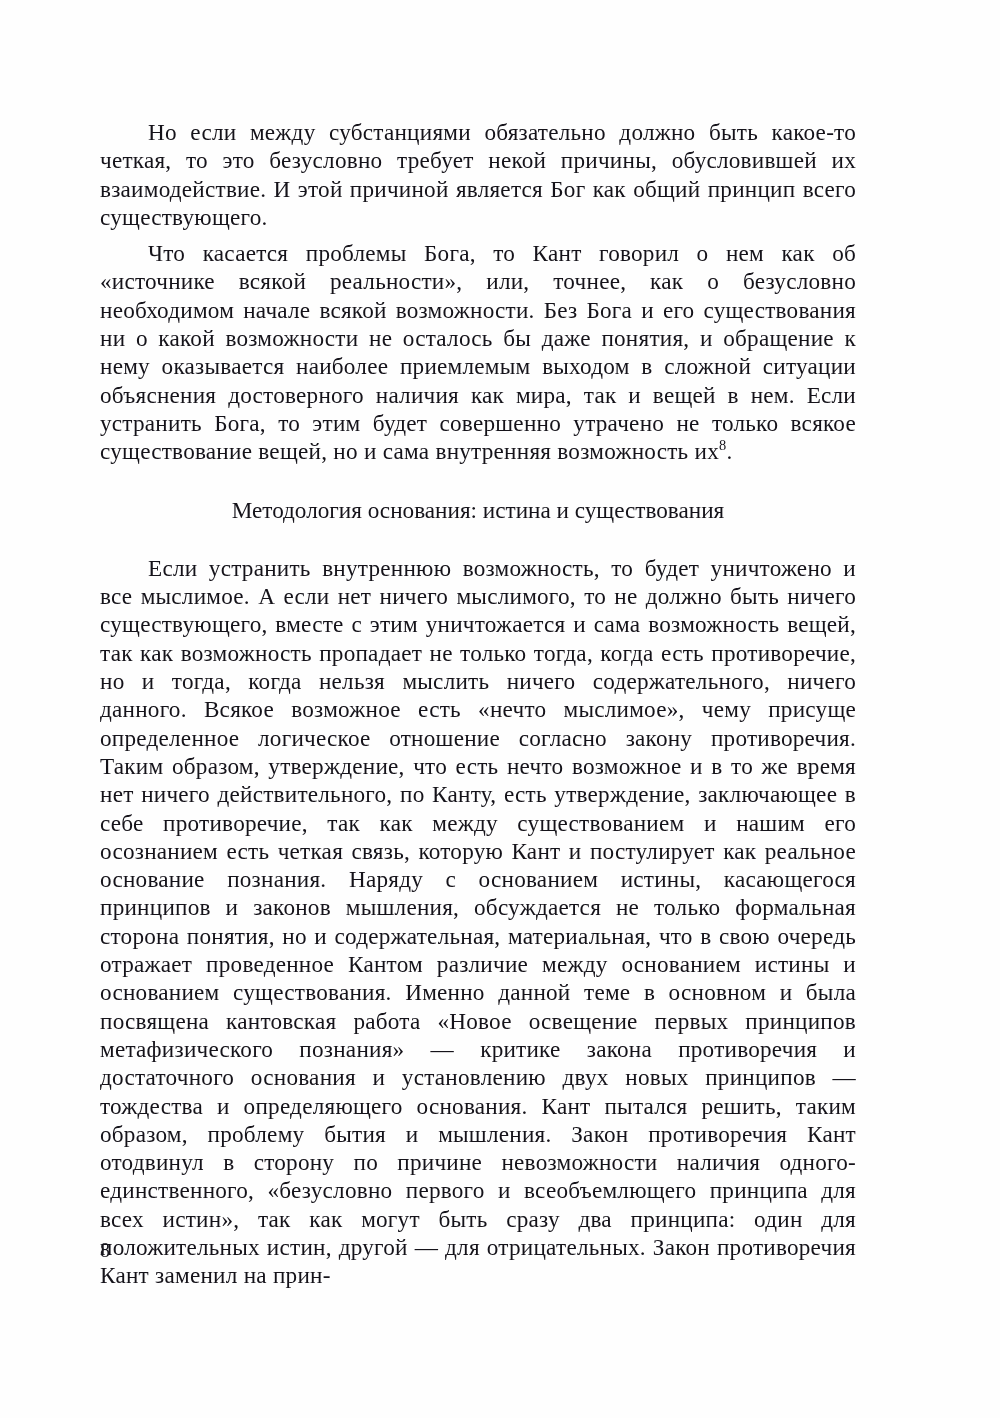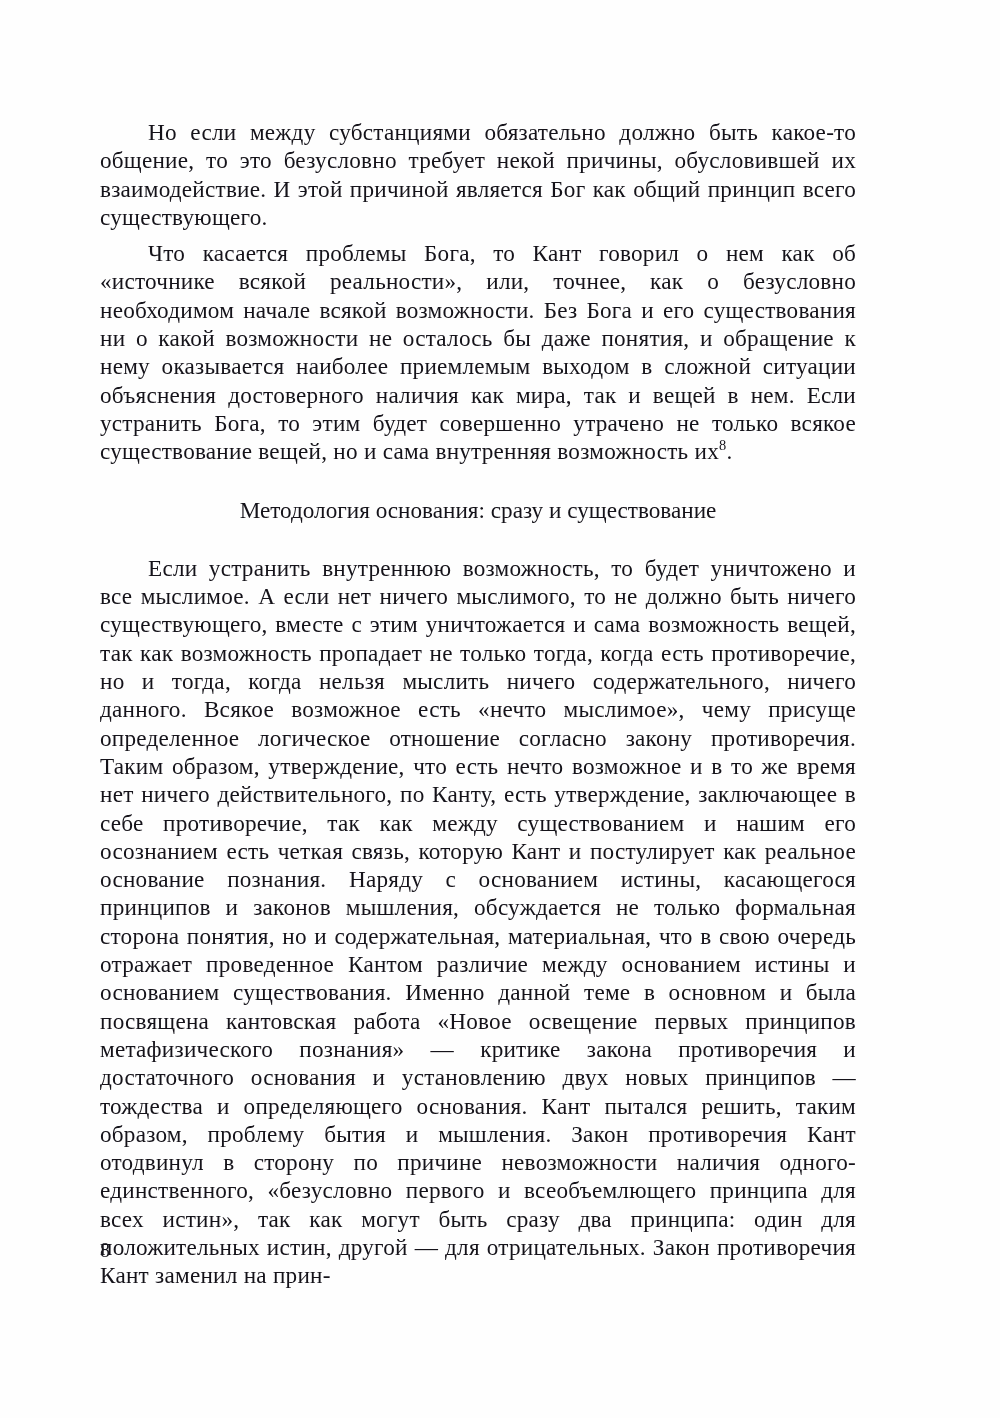--- a/index.html
+++ b/index.html
@@ -82,25 +82,25 @@
     text-rendering: optimizeLegibility;
   }
 </style>
 </head>
 <body>
 
 <div class="page">
 
   <div class="text-column">
 
-    <p class="body-par">Но если между субстанциями обязательно должно быть какое-то общение, то это безусловно требует некой причины, обусловившей их взаимодействие. И этой причиной является Бог как общий принцип всего существующего.</p>
+    <p class="body-par">Но если между субстанциями обязательно должно быть какое-то четкая, то это безусловно требует некой причины, обусловившей их взаимодействие. И этой причиной является Бог как общий принцип всего существующего.</p>
 
     <p class="body-par"><span>Что касается проблемы Бога, то Кант говорил о нем как об «источнике всякой реальности», или, точнее, как о безусловно необходимом начале всякой возможности. Без Бога и его существования ни о какой возможности не осталось бы даже понятия, и обращение к нему оказывается наиболее приемлемым выходом в сложной ситуации объяснения достоверного наличия как мира, так и вещей в нем. Если устранить Бога, то этим будет совершенно утрачено не только всякое существование вещей, но и сама внутренняя возможность их</span><sup class="footnote-ref">8</sup><span>.</span></p>
 
-    <h2 class="section-heading">Методология основания: сразу и существование</h2>
+    <h2 class="section-heading">Методология основания: истина и существования</h2>
 
     <p class="body-par">Если устранить внутреннюю возможность, то будет уничтожено и все мыслимое. А если нет ничего мыслимого, то не должно быть ничего существующего, вместе с этим уничтожается и сама возможность вещей, так как возможность пропадает не только тогда, когда есть противоречие, но и тогда, когда нельзя мыслить ничего содержательного, ничего данного. Всякое возможное есть «нечто мыслимое», чему присуще определенное логическое отношение согласно закону противоречия. Таким образом, утверждение, что есть нечто возможное и в то же время нет ничего действительного, по Канту, есть утверждение, заключающее в себе противоречие, так как между существованием и нашим его осознанием есть четкая связь, которую Кант и постулирует как реальное основание познания. Наряду с основанием истины, касающегося принципов и законов мышления, обсуждается не только формальная сторона понятия, но и содержательная, материальная, что в свою очередь отражает проведенное Кантом различие между основанием истины и основанием существования. Именно данной теме в основном и была посвящена кантовская работа «Новое освещение первых принципов метафизического познания» — критике закона противоречия и достаточного основания и установлению двух новых принципов — тождества и определяющего основания. Кант пытался решить, таким образом, проблему бытия и мышления. Закон противоречия Кант отодвинул в сторону по причине невозможности наличия одного-единственного, «безусловно первого и всеобъемлющего принципа для всех истин», так как могут быть сразу два принципа: один для положительных истин, другой — для отрицательных. Закон противоречия Кант заменил на прин-</p>
 
   </div>
 
   <div class="page-number">8</div>
 
 </div>
 
 </body></html>

